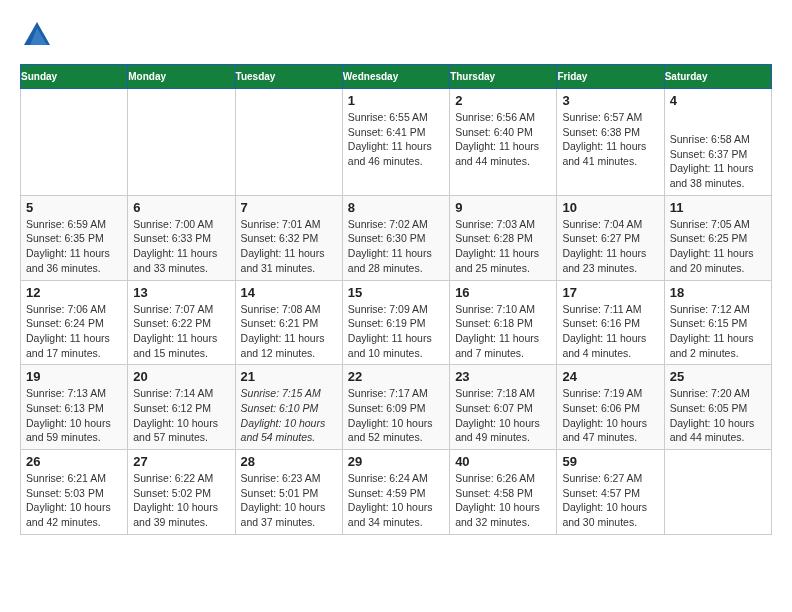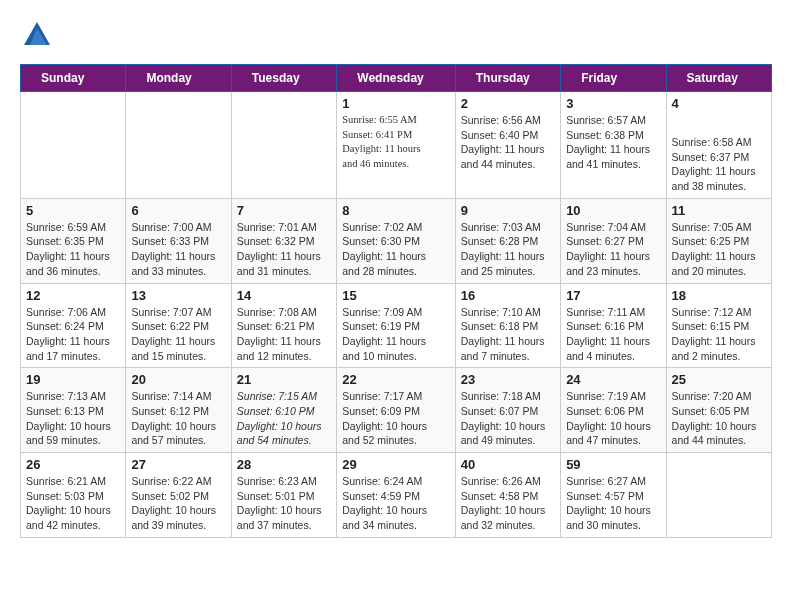--- a/index.html
+++ b/index.html
@@ -38,25 +38,25 @@
     .calendar-subtitle {
       font-size: 14px;
       color: #555;
     }
     table {
       width: 100%;
       border-collapse: collapse;
       font-size: 11px;
     }
     thead tr th {
-      background-color: #701a75;
+      background-color: #15803d;
       color: #fff;
-      padding: 6px 20px;
+      padding: 6px 0;
       text-align: left;
-      font-size: 12px;
+      font-size: 10px;
       font-weight: bold;
       border: 1px solid #1a5fa8;
     }
     tbody tr td {
       border: 1px solid #ccc;
       vertical-align: top;
       padding: 4px 5px;
       height: 80px;
       background: #fff;
     }
@@ -109,21 +109,21 @@
         <th>Saturday</th>
       </tr>
   </thead>
   <tbody id="calendar-body">
       <tr>
         <td class="empty"></td>
         <td class="empty"></td>
         <td class="empty"></td>
         <td>
           <div class="day-num">1</div>
-          <div class="day-info" style="white-space: pre-line; font-family: Liberation Serif, serif;">Sunrise: 6:55 AM
+          <div class="day-info" style="white-space: pre-line;">Sunrise: 6:55 AM
 Sunset: 6:41 PM
 Daylight: 11 hours
 and 46 minutes.</div>
         </td>
         <td>
           <div class="day-num">2</div>
           <div class="day-info" style="white-space: pre-line;">Sunrise: 6:56 AM
 Sunset: 6:40 PM
 Daylight: 11 hours
 and 44 minutes.</div>

